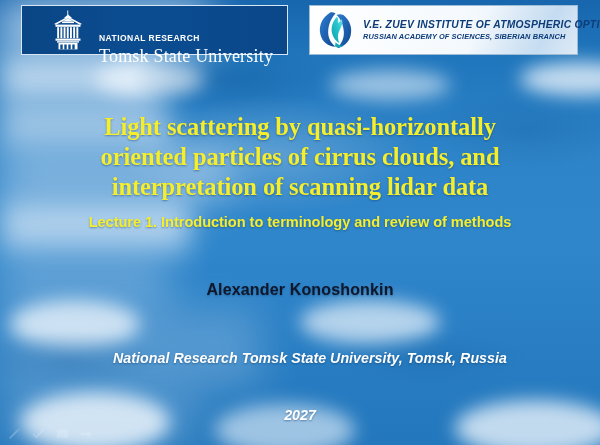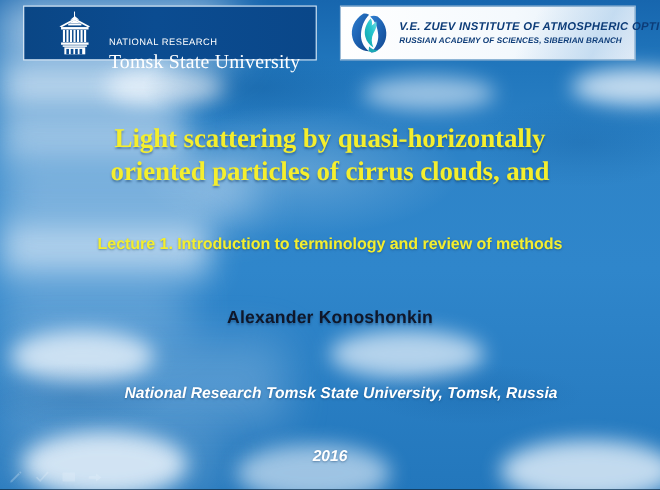--- a/index.html
+++ b/index.html
@@ -61,21 +61,21 @@
     box-sizing: border-box;
     display: flex;
     align-items: center;
     padding-left: 26px;
   }
   .tsu-logo { width: 40px; height: 40px; flex: 0 0 auto; }
   .tsu-text { margin-left: 11px; color: #ffffff; line-height: 1.05; }
   .tsu-line1 {
     font-size: 8.5px;
     letter-spacing: .45px;
-    font-weight: 400;
+    font-weight: 700;
     white-space: nowrap;
     margin-top: 40px;
   }
   .tsu-line2 {
     font-family: "Liberation Serif", serif;
     font-size: 18px;
     letter-spacing: .2px;
     white-space: nowrap;
     margin-top: 4px;
   }
@@ -304,29 +304,30 @@
     </span>
     <span class="iao-text">
       <div class="iao-line1">V.E. ZUEV INSTITUTE OF ATMOSPHERIC OPTICS</div>
       <div class="iao-line2">RUSSIAN ACADEMY OF SCIENCES, SIBERIAN BRANCH</div>
     </span>
   </div>
 
   <div class="title-block">
     <div class="title-line">Light scattering by quasi-horizontally</div>
     <div class="title-line">oriented particles of cirrus clouds, and</div>
+    <div class="title-line">interpretation of scanning lidar data</div>
   </div>
 
   <div class="subtitle">Lecture 1. Introduction to terminology and review of methods</div>
 
   <div class="author">Alexander Konoshonkin</div>
 
   <div class="affil affil-1">National Research Tomsk State University, Tomsk, Russia</div>
 
-  <div class="year">2016</div>
+  <div class="year">2027</div>
 
   <div class="ctrlbar">
     <span>
       <svg width="13" height="13" viewBox="0 0 16 16">
           <path d="M2 12.5 L10.8 3.7 L12.3 5.2 L3.5 14 L1.6 14.4 Z" fill="#eaf4fc"></path>
           <path d="M11.6 2.9 L13.1 4.4 L14.2 3.3 L12.7 1.8 Z" fill="#eaf4fc"></path>
         </svg>
     </span>
     <span>
       <svg width="13" height="13" viewBox="0 0 16 16">

